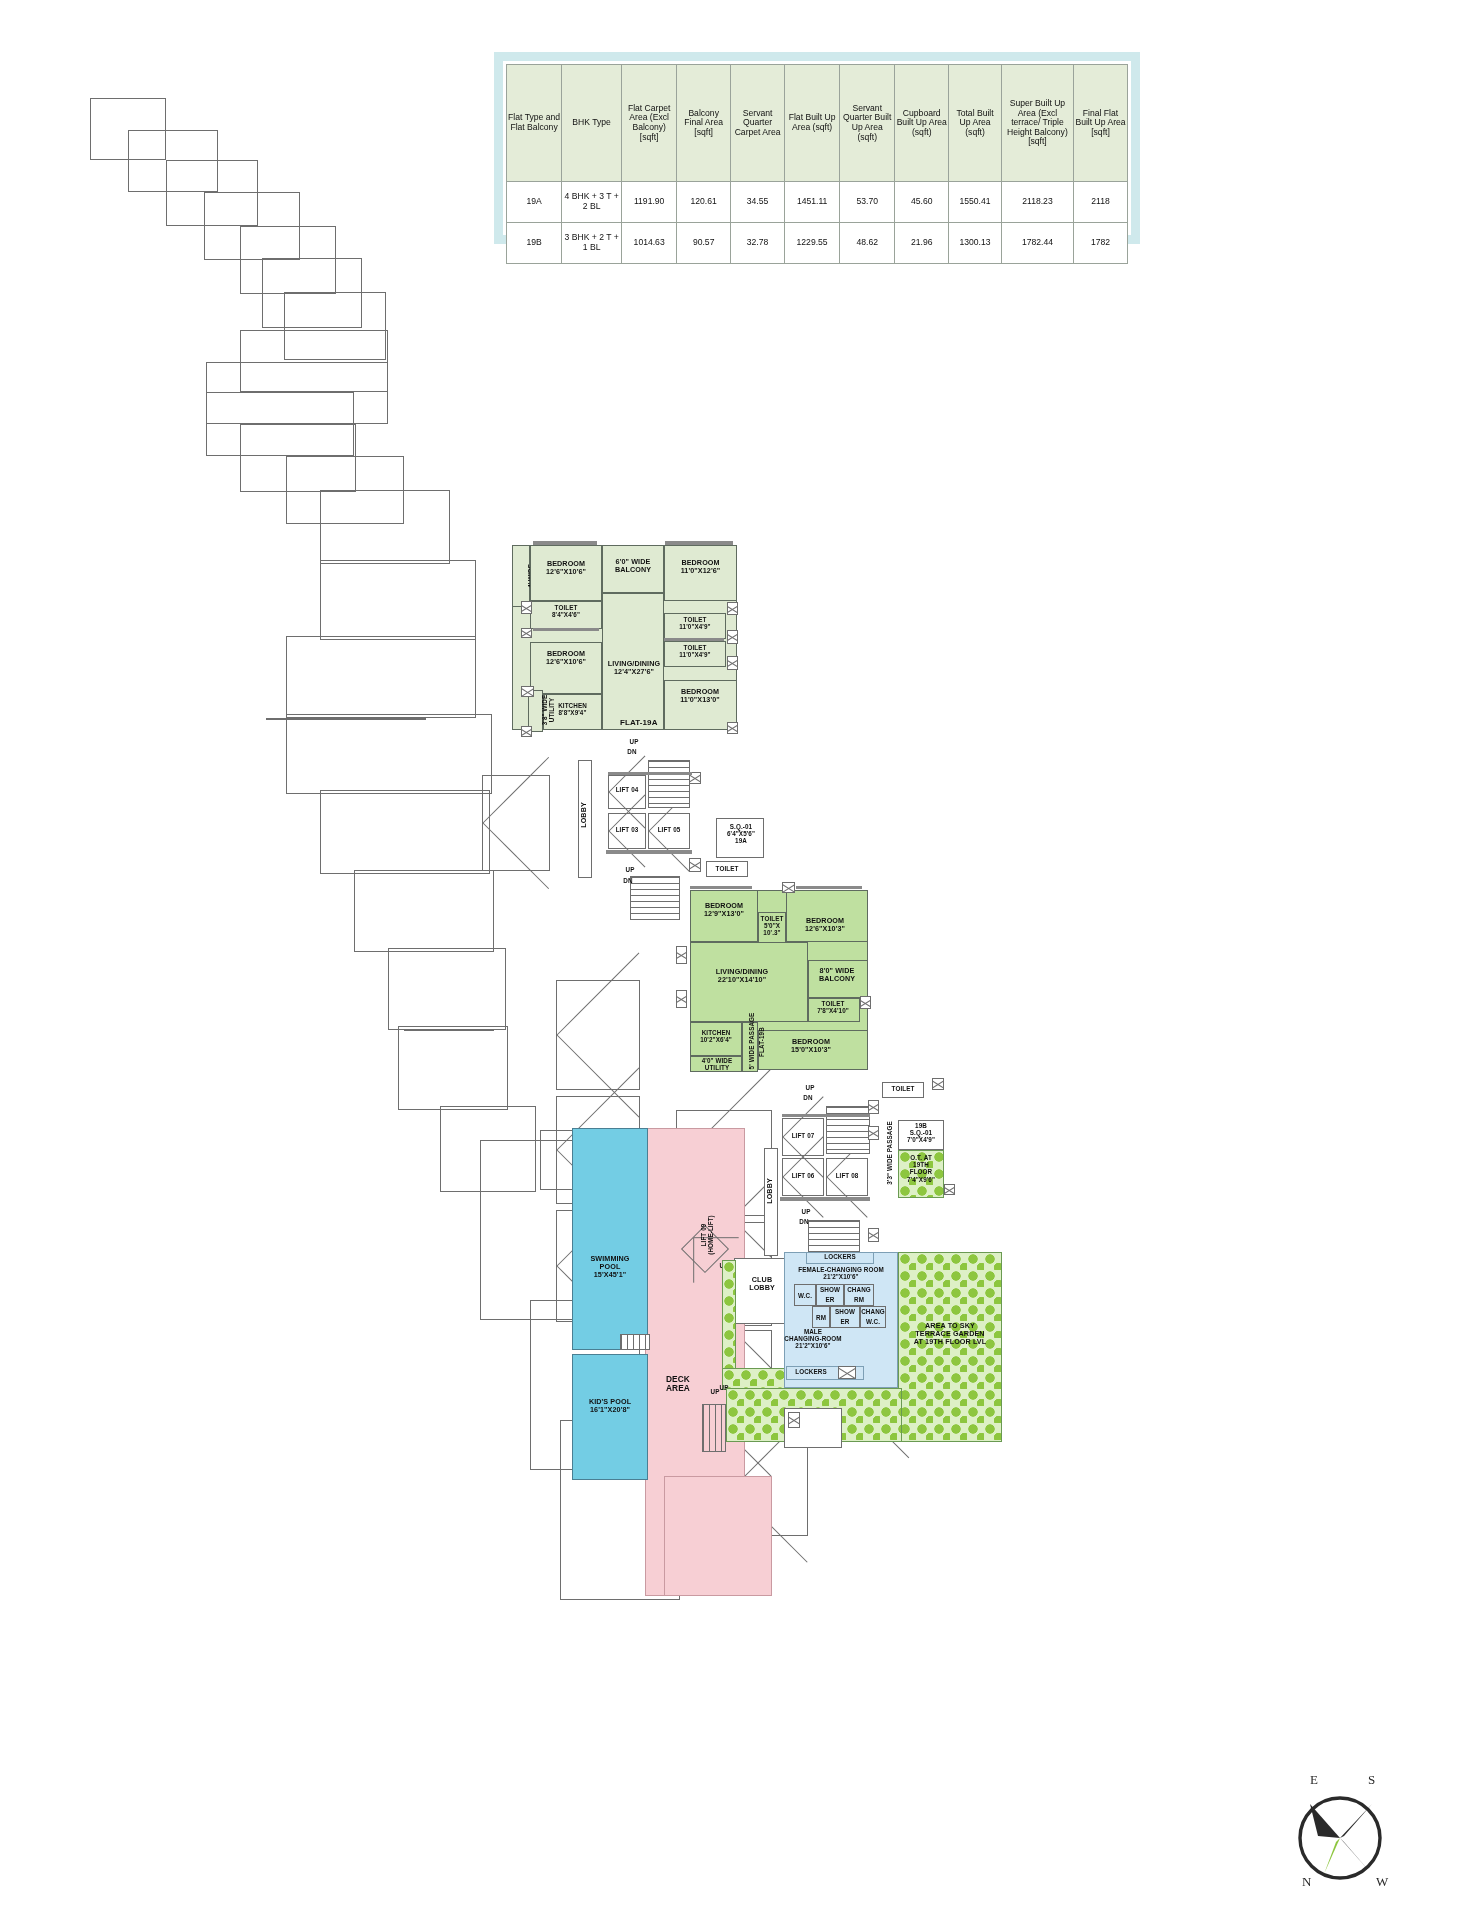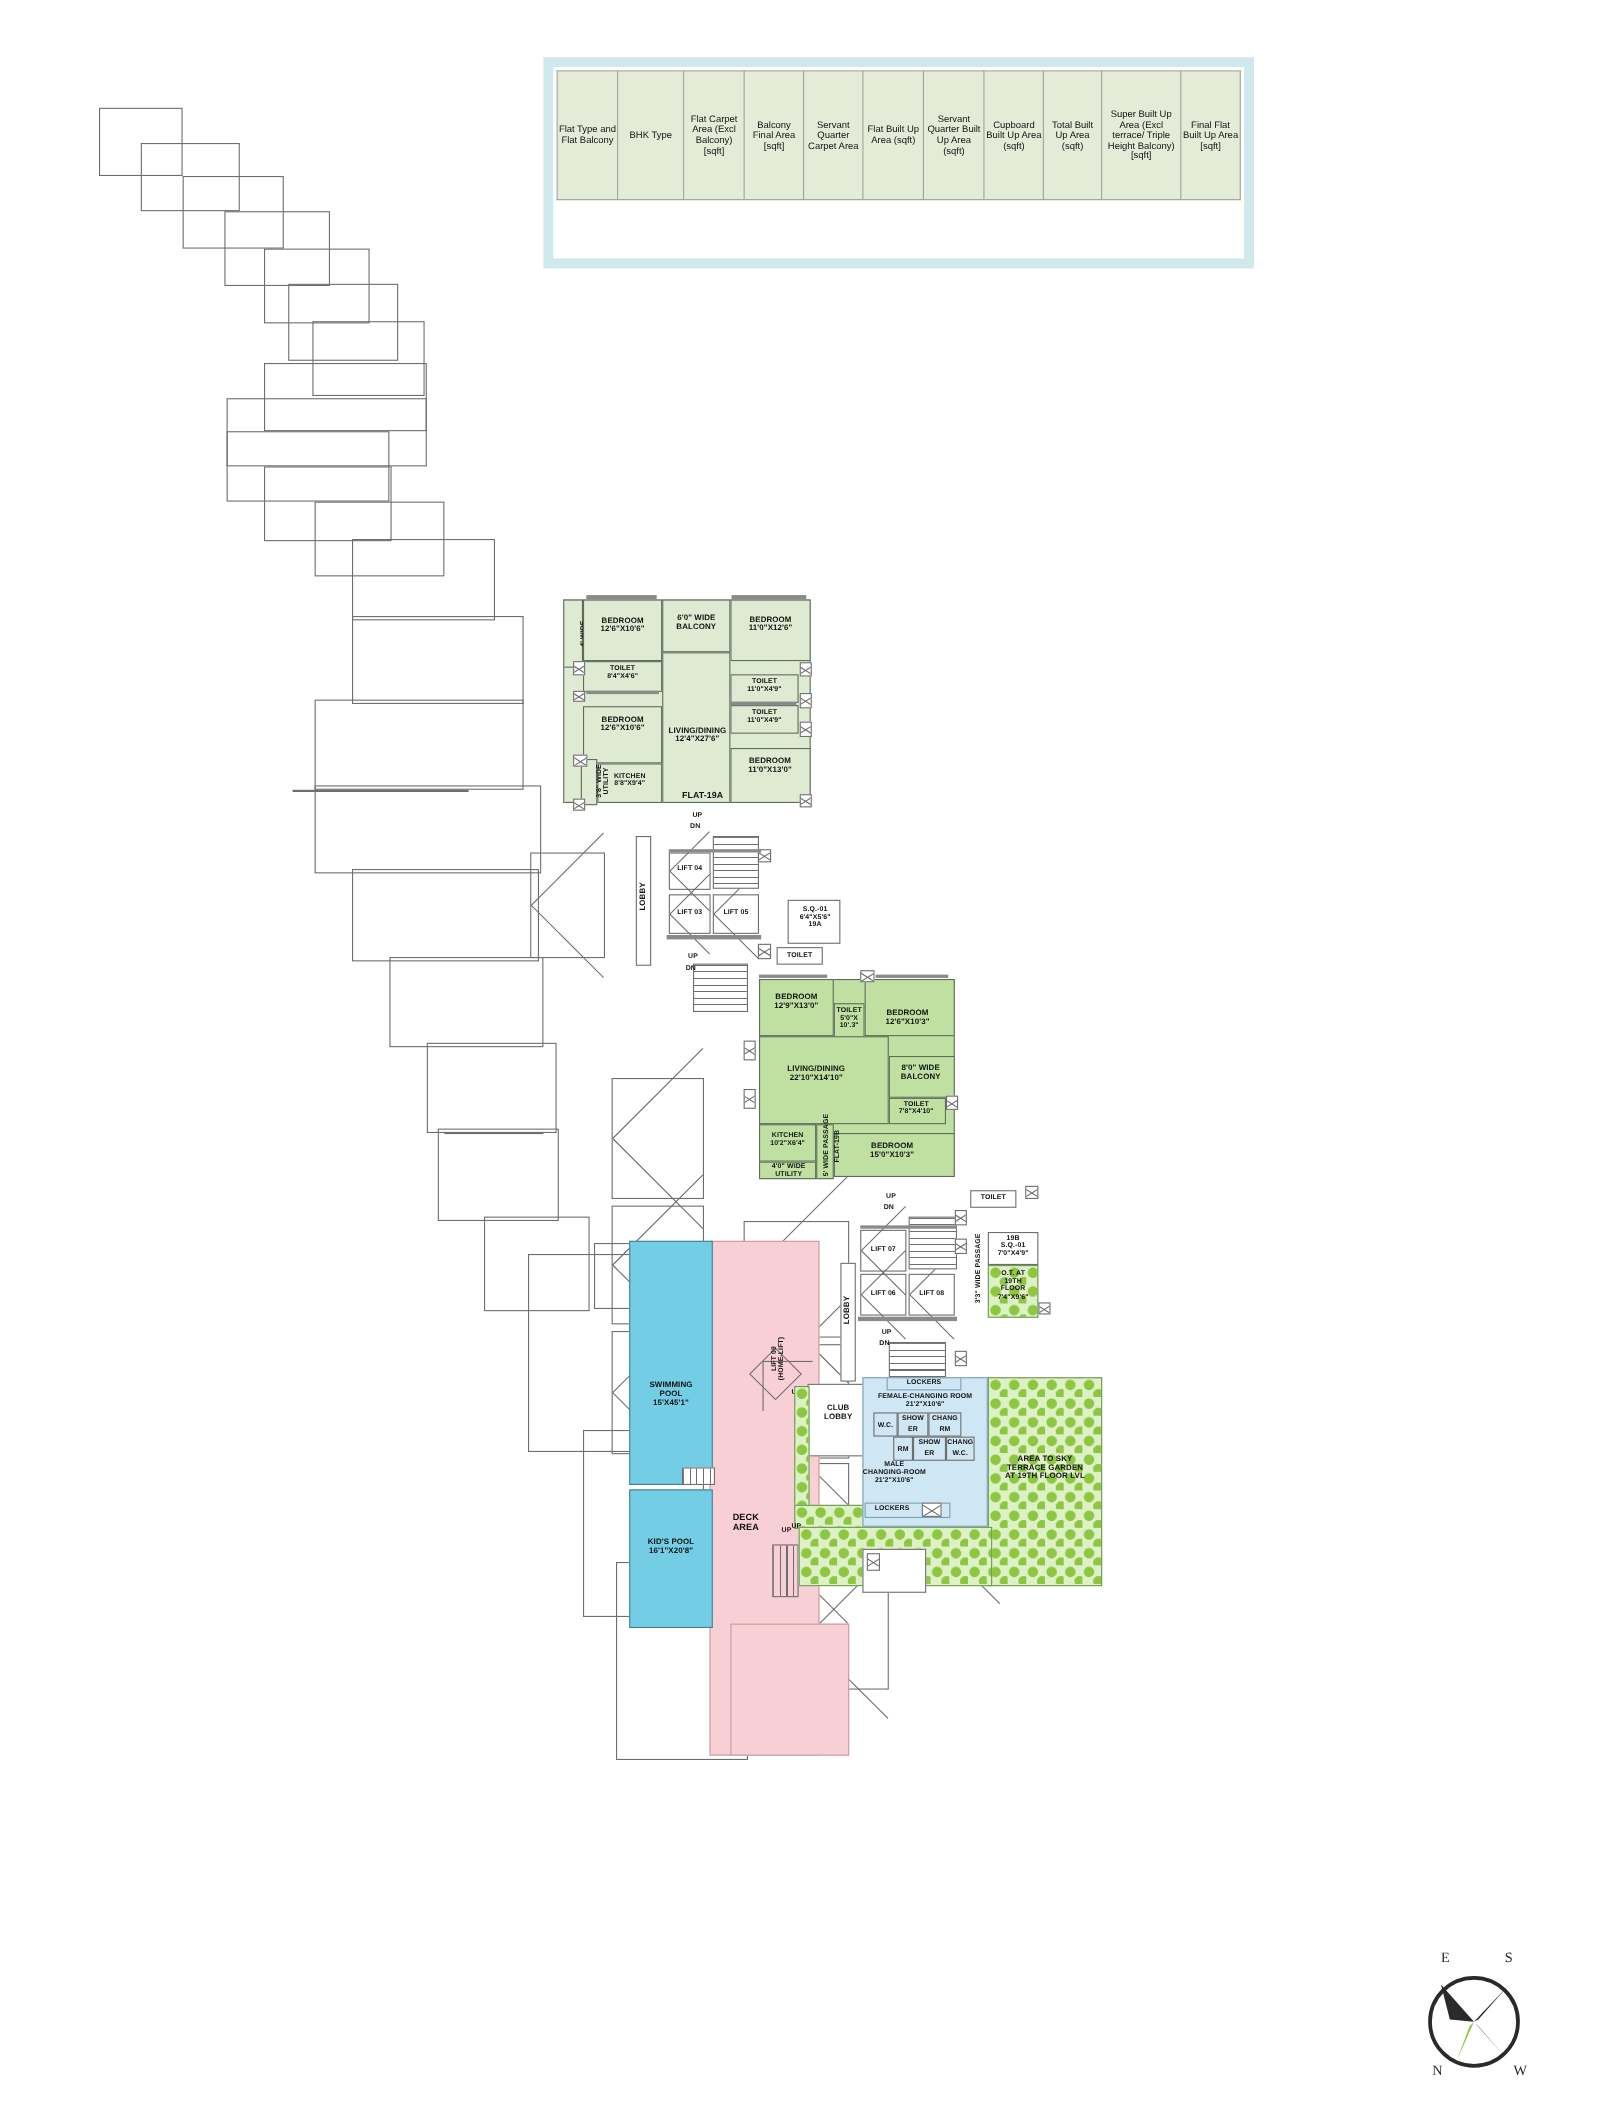--- a/index.html
+++ b/index.html
@@ -113,20 +113,48 @@
 Triple Height
 Balcony)
 [sqft]</th>
           <th class="c10">Final
 Flat
 Built Up
 Area [sqft]</th>
         </tr>
       </thead>
       <tbody>
+        <tr>
+          <td>19A</td>
+          <td>4 BHK +
+3 T + 2 BL</td>
+          <td>1191.90</td>
+          <td>120.61</td>
+          <td>34.55</td>
+          <td>1451.11</td>
+          <td>53.70</td>
+          <td>45.60</td>
+          <td>1550.41</td>
+          <td>2118.23</td>
+          <td>2118</td>
+        </tr>
+        <tr>
+          <td>19B</td>
+          <td>3 BHK +
+2 T + 1 BL</td>
+          <td>1014.63</td>
+          <td>90.57</td>
+          <td>32.78</td>
+          <td>1229.55</td>
+          <td>48.62</td>
+          <td>21.96</td>
+          <td>1300.13</td>
+          <td>1782.44</td>
+          <td>1782</td>
+        </tr>
       </tbody>
     </table>
   </div>
 
   <div>
     <div class="outline" style="left:90px;top:98px;width:76px;height:62px;"></div>
     <div class="outline" style="left:128px;top:130px;width:90px;height:62px;"></div>
     <div class="outline" style="left:166px;top:160px;width:92px;height:66px;"></div>
     <div class="outline" style="left:204px;top:192px;width:96px;height:68px;"></div>
     <div class="outline" style="left:240px;top:226px;width:96px;height:68px;"></div>

